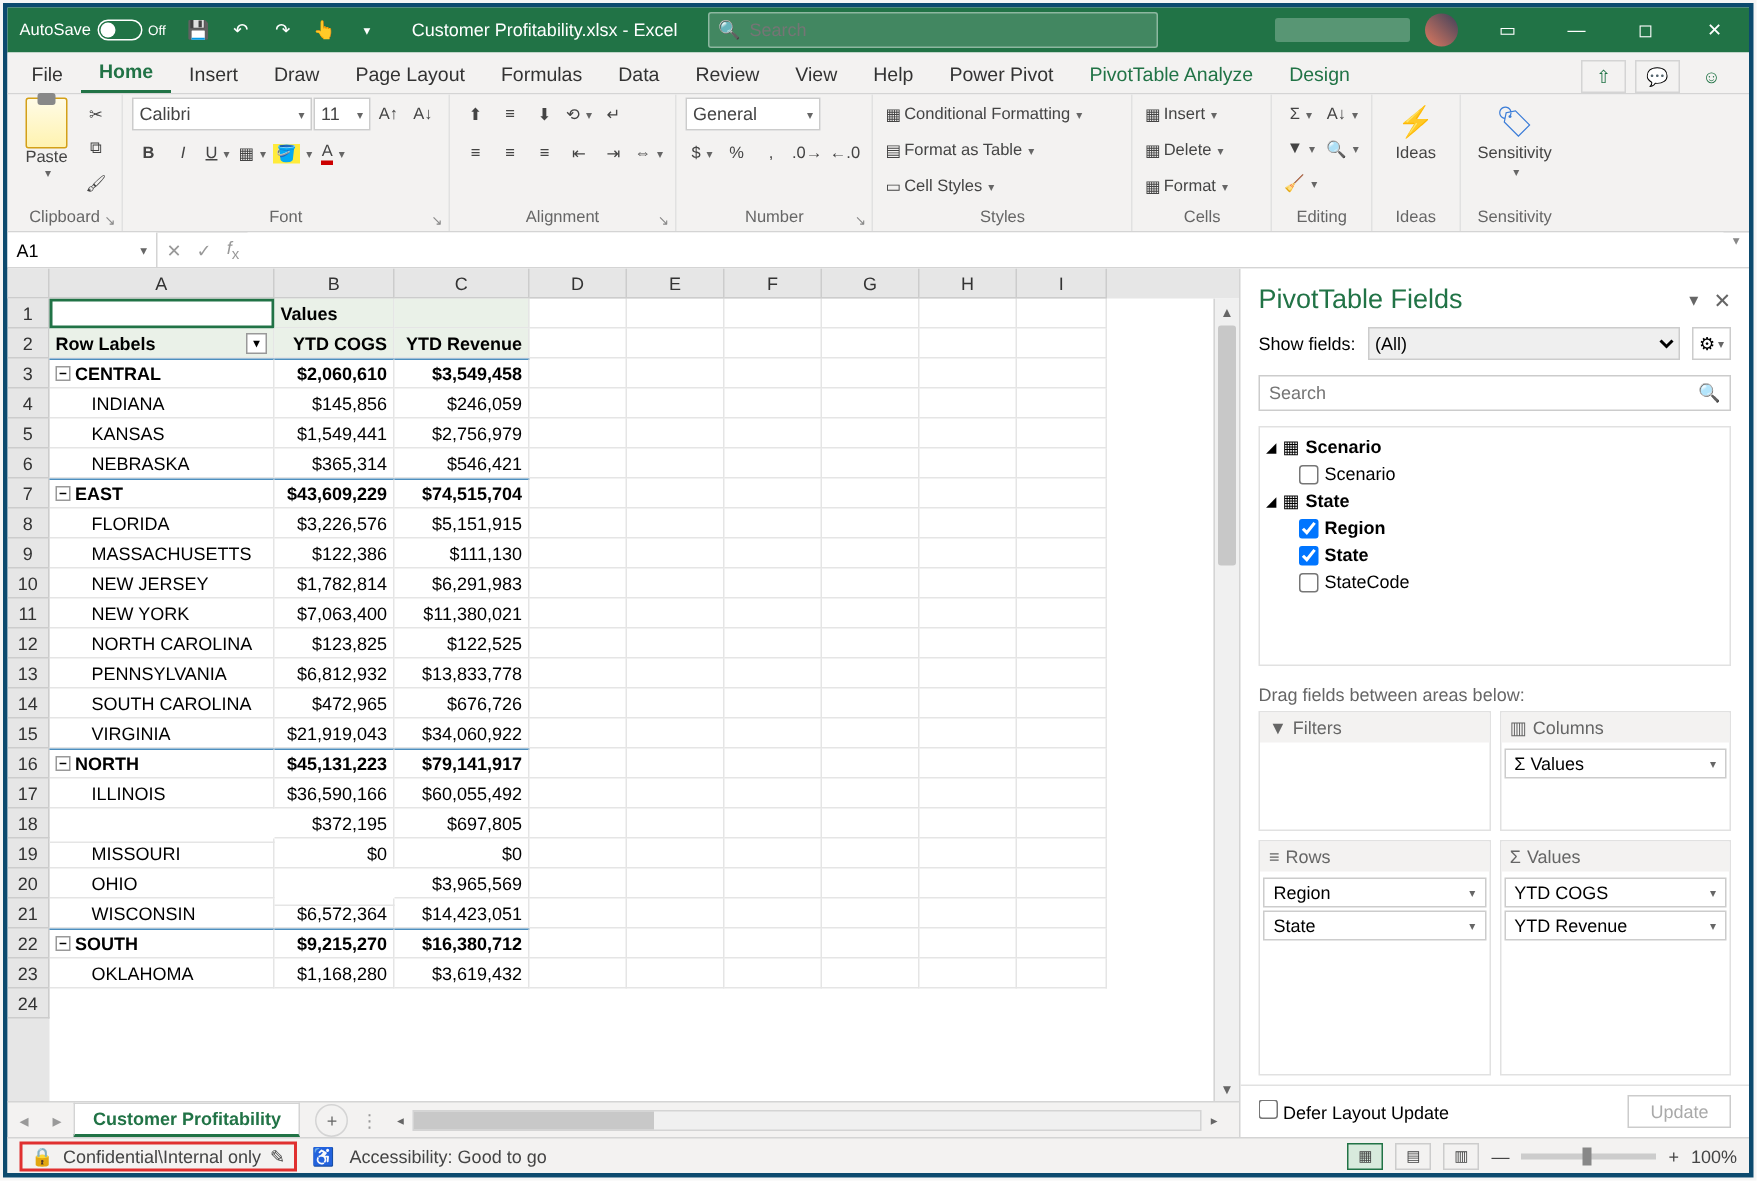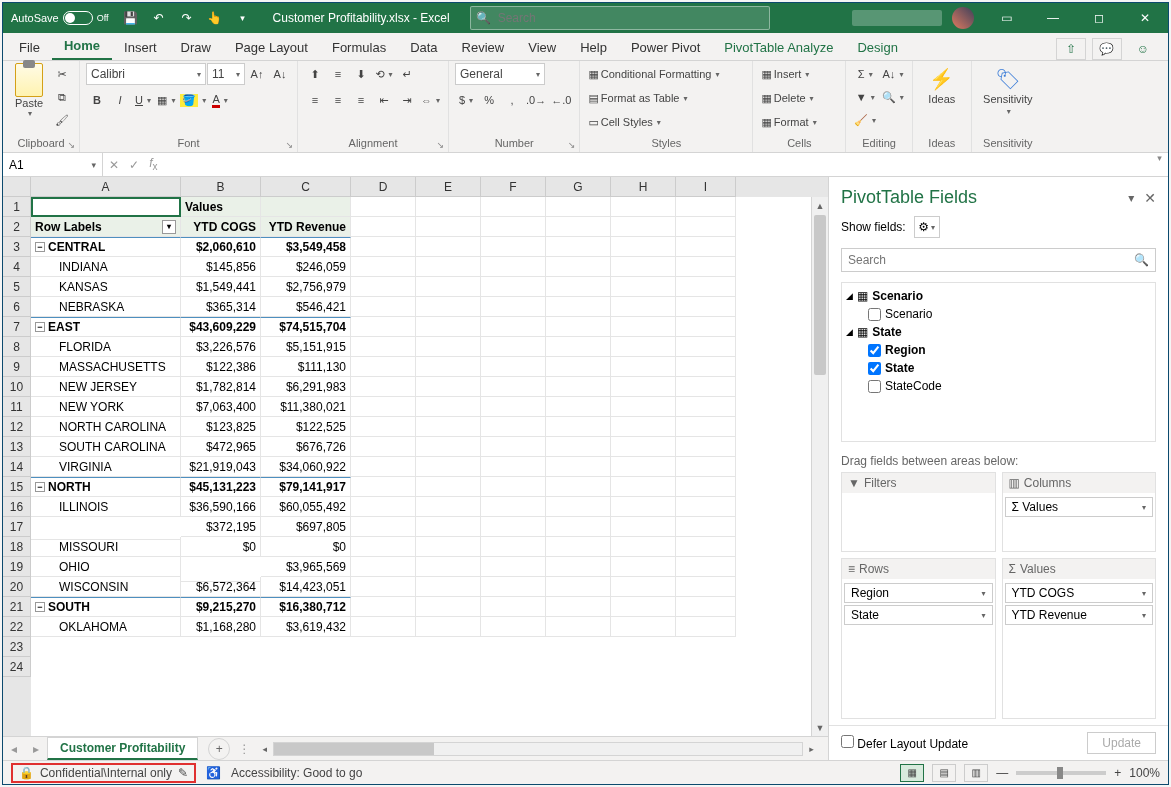--- a/index.html
+++ b/index.html
@@ -1,17 +1,17 @@
 <!DOCTYPE html>
 <html><head>
 <meta charset="utf-8">
 <style>
 * { box-sizing: border-box; margin: 0; padding: 0; font-family: "Segoe UI", Arial, sans-serif; }
 body { background: #f5f5f5; width: 1171px; height: 787px; overflow: hidden; }
-.window { width: 1167px; height: 783px; margin: 2px; background: #fff; border: 1px solid #0c4a6e; display: flex; flex-direction: column; }
+.window { width: 1167px; height: 783px; margin: 2px; background: #fff; border: 3px solid #0c4a6e; display: flex; flex-direction: column; }
 
 
 .titlebar { height: 30px; background: #217346; color: #fff; display: flex; align-items: center; font-size: 12px; }
 .titlebar .qat { display: flex; align-items: center; gap: 4px; padding: 0 8px; }
 .qat-btn { width: 24px; height: 24px; display: flex; align-items: center; justify-content: center; color: #fff; cursor: pointer; }
 .autosave { display: flex; align-items: center; gap: 4px; margin-right: 6px; font-size: 11px; }
 .autosave-toggle { width: 30px; height: 14px; border: 1px solid #fff; border-radius: 7px; position: relative; }
 .autosave-toggle::after { content: ""; position: absolute; left: 1px; top: 1px; width: 10px; height: 10px; border-radius: 50%; background: #fff; }
 .titlebar .filename { flex: 0 0 auto; margin-left: 10px; font-size: 12px; }
 .searchbox { flex: 0 0 300px; margin-left: 20px; height: 24px; background: rgba(255,255,255,0.15); border: 1px solid rgba(255,255,255,0.4); border-radius: 2px; display: flex; align-items: center; padding: 0 6px; gap: 6px; }
@@ -510,20 +510,31 @@
               <div class="cell r" style="width: 80px;">$123,825</div>
               <div class="cell r" style="width: 90px;">$122,525</div>
               <div class="cell " style="width: 65px;"></div>
               <div class="cell " style="width: 65px;"></div>
               <div class="cell " style="width: 65px;"></div>
               <div class="cell " style="width: 65px;"></div>
               <div class="cell " style="width: 65px;"></div>
               <div class="cell " style="width: 60px;"></div>
             </div>
             <div class="row">
+              <div class="cell " style="width: 150px; padding-left: 28px;">PENNSYLVANIA</div>
+              <div class="cell r" style="width: 80px;">$6,812,932</div>
+              <div class="cell r" style="width: 90px;">$13,833,778</div>
+              <div class="cell " style="width: 65px;"></div>
+              <div class="cell " style="width: 65px;"></div>
+              <div class="cell " style="width: 65px;"></div>
+              <div class="cell " style="width: 65px;"></div>
+              <div class="cell " style="width: 65px;"></div>
+              <div class="cell " style="width: 60px;"></div>
+            </div>
+            <div class="row">
               <div class="cell " style="width: 150px; padding-left: 28px;">SOUTH CAROLINA</div>
               <div class="cell r" style="width: 80px;">$472,965</div>
               <div class="cell r" style="width: 90px;">$676,726</div>
               <div class="cell " style="width: 65px;"></div>
               <div class="cell " style="width: 65px;"></div>
               <div class="cell " style="width: 65px;"></div>
               <div class="cell " style="width: 65px;"></div>
               <div class="cell " style="width: 65px;"></div>
               <div class="cell " style="width: 60px;"></div>
             </div>
@@ -650,20 +661,21 @@
     </div>
 
     <div class="fieldpane">
       <div class="fp-title">
         <span>PivotTable Fields</span>
         <span class="gear">▾</span>
         <span class="close">✕</span>
       </div>
       <div class="fp-show">
         <span>Show fields:</span>
+        <select><option>(All)</option></select>
         <div class="fp-gear2">⚙<span class="dd">▾</span></div>
       </div>
       <div class="fp-search">
         <input placeholder="Search" style="">
         <span>🔍</span>
       </div>
       <div class="fp-fields" id="fp-fields">
           <div class="fld-table">
             <span class="tri">◢</span> 
             <span>▦</span> 

